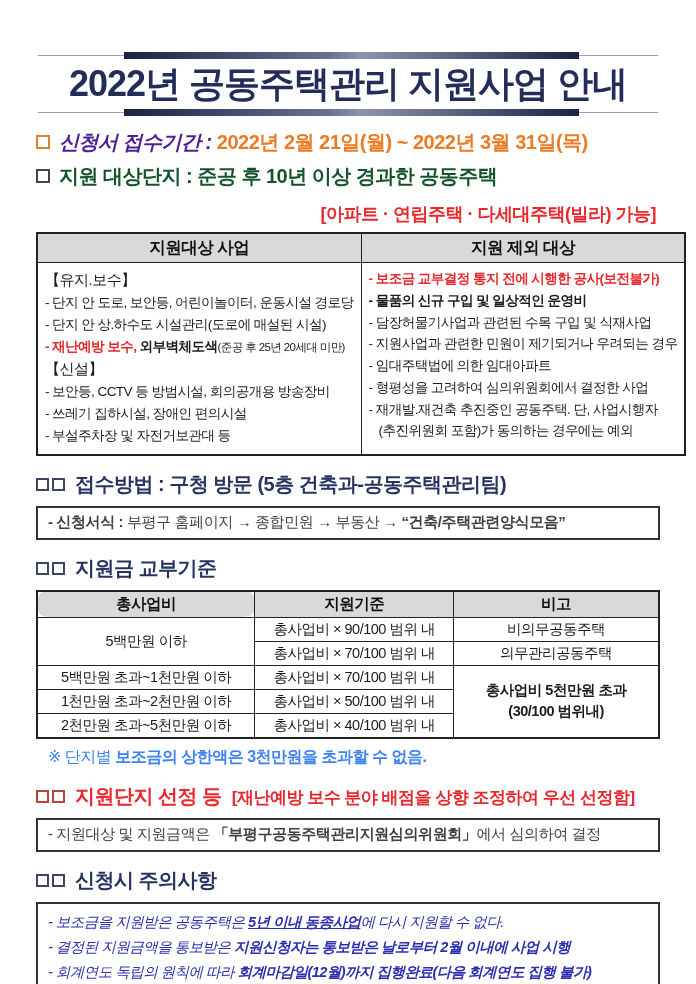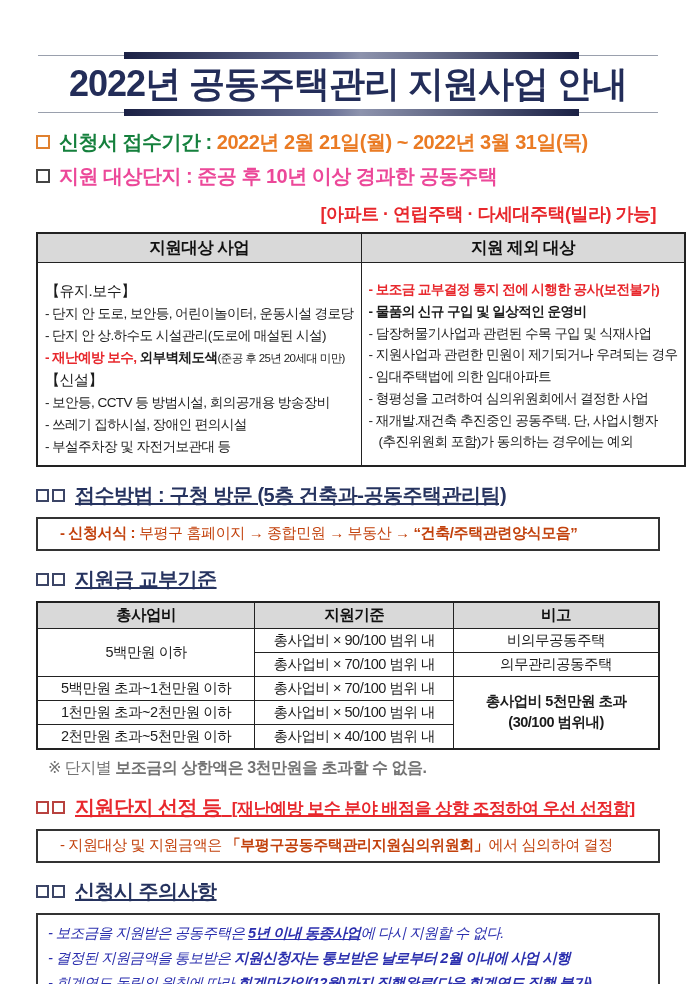--- a/index.html
+++ b/index.html
@@ -11,57 +11,57 @@
   .rule { position:relative; height:7px; }
   .rule::before { content:""; position:absolute; left:2px; right:2px; top:3px; height:1px; background:#9aa0ad; }
   .rule .bar { position:absolute; top:0; height:7px; left:88px; width:455px;
                background:linear-gradient(90deg,#1b2145 0%,#6a7196 45%,#8d93ad 52%,#1b2145 100%); }
   h1.title { text-align:center; font-size:36px; font-weight:bold; color:#232d59;
              letter-spacing:-1px; line-height:44px; margin:3px 0; white-space:nowrap; }
 
   
   .intro { margin-top:13px; }
   .intro-line { font-size:20px; font-weight:bold; letter-spacing:-0.5px; margin:7px 0; white-space:nowrap; }
-  .orange-text { color:#15803d; }
+  .orange-text { color:#4c1d95;font-style:italic; }
   .orange-val { color:#ea7b24;text-align:right; }
-  .dark-text { color:#ec4899; }
+  .dark-text { color:#14532d; }
   .sq { display:inline-block; width:14px; height:14px; border:2px solid #444; margin-right:9px; vertical-align:0px; }
   .sq.orange { border-color:#e0812f; }
   .note-red { color:#e8282d; font-size:18px; font-weight:bold; text-align:right; margin:12px 4px 6px 0; letter-spacing:-0.5px; }
 
   
   table { width:100%; border-collapse:collapse; border:2px solid #222; }
   th { border:1px solid #222; background:#d9d9d9; font-weight:bold; color:#111; }
   td { border:1px solid #222; color:#1c1c1c; }
   .t1 { margin-top:4px; }
   .t1 th { font-size:16.5px; padding:3px 10px; letter-spacing:-0.5px; }
-  .t1 td { vertical-align:top; padding:16px 7px 7px; font-size:13.6px; line-height:1.6; letter-spacing:-0.6px; }
+  .t1 td { vertical-align:top; padding:5px 7px 7px; font-size:13.6px; line-height:1.6; letter-spacing:-0.6px; }
   .t1 .col-l { width:50.5%; }
   .grp { font-size:15px; letter-spacing:-0.5px; }
   .it { padding-left:10px; text-indent:-10px; white-space:nowrap; }
   .it.wrap { white-space:normal; }
   .b { font-weight:bold; }
   .red { color:#e8282d; }
   .small { font-size:11.5px; }
 
   
-  .sec-h { font-size:20px; font-weight:bold; color:#26335f; margin:15px 0 8px; letter-spacing:-0.5px; white-space:nowrap;text-decoration:underline; }
+  .sec-h { font-size:20px; font-weight:bold; color:#26335f; margin:15px 0 8px; letter-spacing:-0.5px; white-space:nowrap; }
   .sec-h .sq2 { display:inline-block; width:13px; height:13px; border:2px solid #3c4566; margin-right:3px; }
   .sec-h .sq2 + .sq2 { margin-right:10px; }
   .sec-h.red-h { color:#e8282d; }
   .sec-h.red-h .sq2 { border-color:#b8423f; }
   .sec-h .sub { font-size:17px; }
-  .box { border:2px solid #333; padding:5px 22px 6px; font-size:15px; color:#c2410c; letter-spacing:-0.4px; }
+  .box { border:2px solid #333; padding:5px 10px 6px; font-size:15px; color:#404040; letter-spacing:-0.4px; }
 
   .t2 { margin-top:2px; }
   .t2 th { font-size:15.5px; padding:2px; letter-spacing:-0.5px; }
   .t2 td { text-align:center; font-size:14.5px; padding:2px 3px; letter-spacing:-0.5px; }
-  .t2 .c1 { width:35%; } .t2 .c2 { width:32%; } .t2 .c3 { width:33%; }
+  .t2 .c1 { width:35%;border-radius:10px; } .t2 .c2 { width:32%; } .t2 .c3 { width:33%; }
   .merged-note { font-weight:bold; font-size:15px; line-height:1.45; }
-  .blue-note { color:#737373; font-size:16px; margin:8px 0 0 12px; letter-spacing:-0.5px; }
+  .blue-note { color:#3b82f6; font-size:16px; margin:8px 0 0 12px; letter-spacing:-0.5px; }
   .blue-note .b { font-weight:bold; }
 
   
   .caution-box { border:2px solid #333; padding:6px 10px 7px; color:#2b2fae; font-size:14.6px;
                  line-height:1.72; letter-spacing:-0.6px; }
   .caution-box .cline { padding-left:10px; text-indent:-10px; white-space:nowrap;font-style:italic; }
   .em { font-weight:bold; }
   .u { text-decoration:underline; }
 </style>
 </head>

